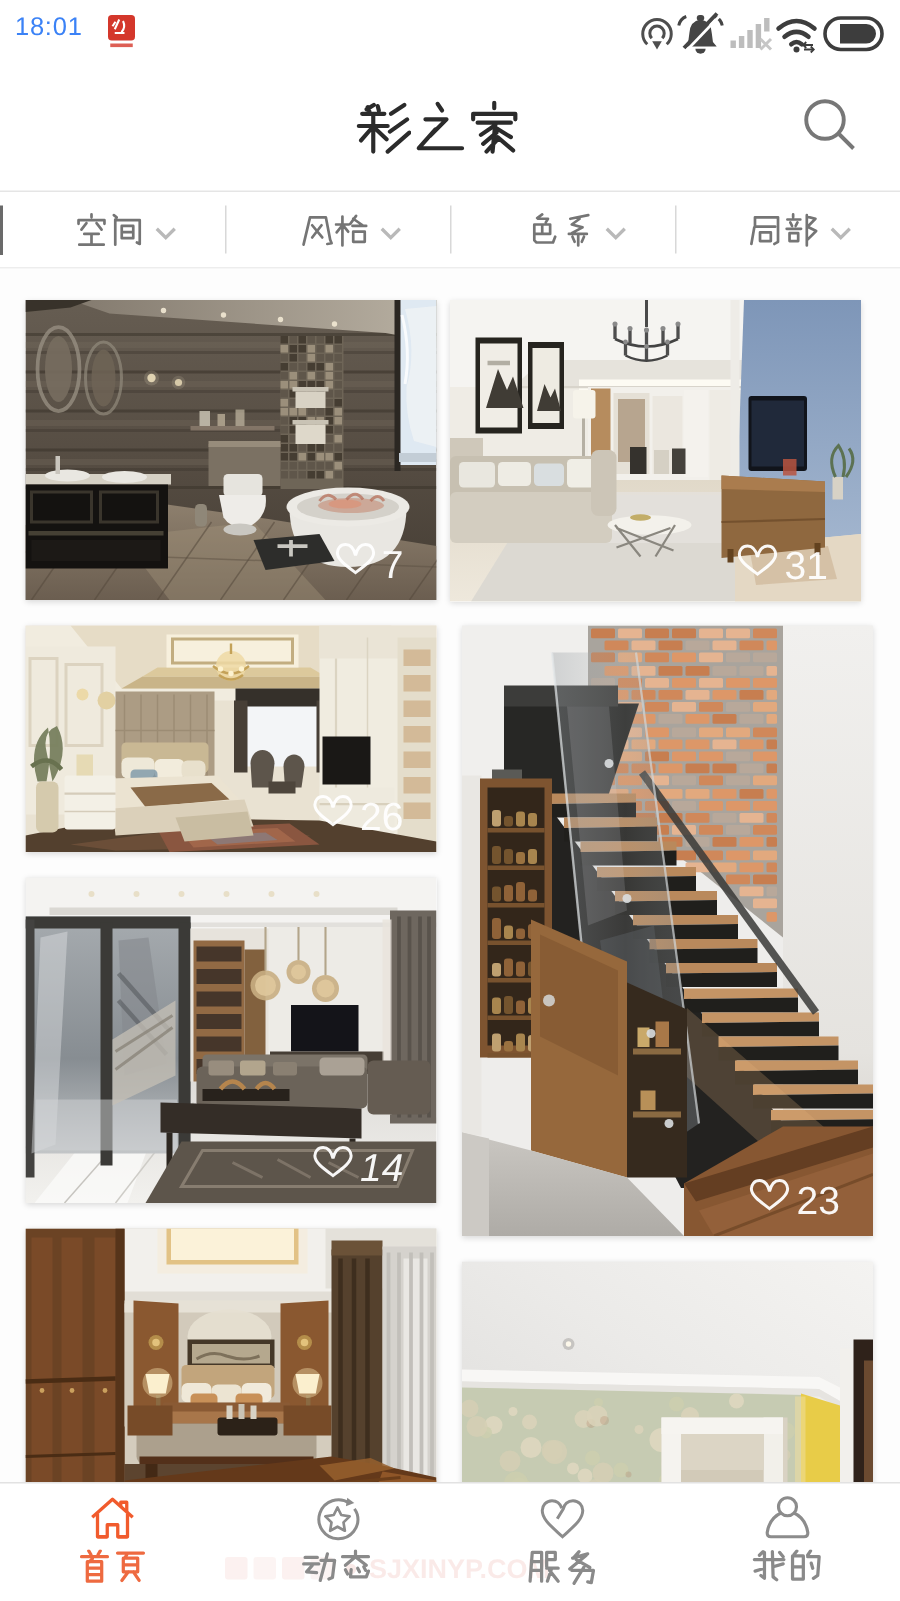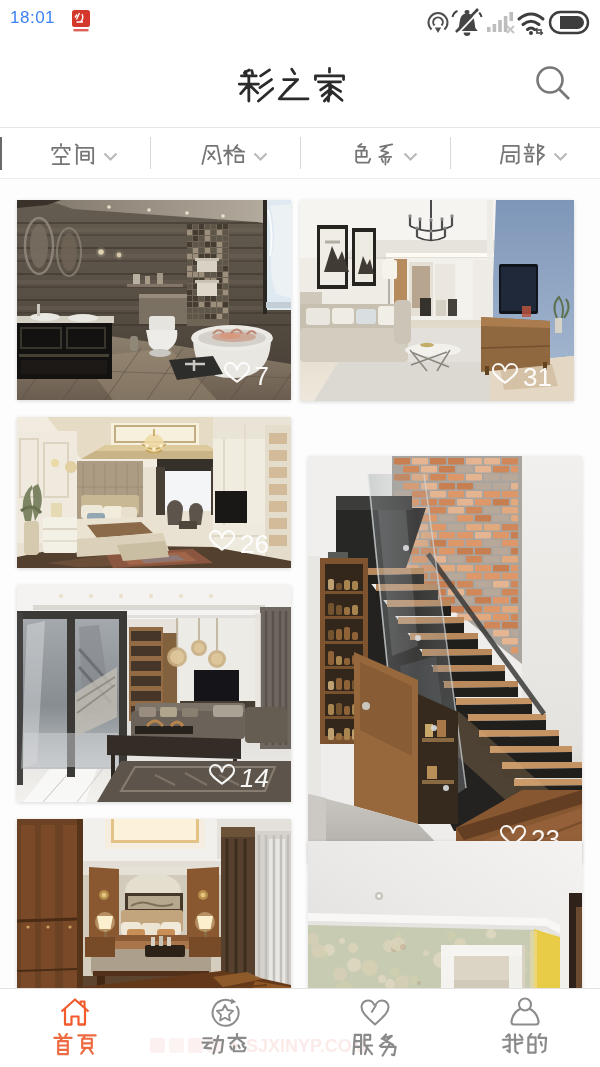--- a/index.html
+++ b/index.html
@@ -452,21 +452,21 @@
         <path d="M4 94 q11 -9 20 2" stroke="#68714f" stroke-width="3" fill="none"></path>
         <rect x="7" y="104" width="15" height="34" rx="4" fill="#d5caad"></rect>
         <rect x="26" y="100" width="34" height="36" rx="2" fill="#f3f0e6"></rect>
         <line x1="26" y1="112" x2="60" y2="112" stroke="#d5ccba" stroke-width="1.5"></line>
         <line x1="26" y1="124" x2="60" y2="124" stroke="#d5ccba" stroke-width="1"></line>
         <rect x="34" y="86" width="11" height="14" fill="#e6daB4"></rect>
         <path transform="translate(205,119) scale(0.550)" d="M0 4 C-1 0,-4 -9,-12 -9 C-19 -9,-22 -3.4,-22 1 C-22 9,-12 16,0 25 C12 16,22 9,22 1 C22 -3.4,19 -9,12 -9 C4 -9,1 0,0 4 Z" fill="none" stroke="#fff" stroke-width="3.64" opacity="0.95"></path>
         <text x="252" y="136" text-anchor="end" font-family="Liberation Sans,sans-serif" font-size="26" fill="#fff" opacity="0.95">26</text>
       </svg>
     </div>
-    <div class="photo" style="left:308px;top:417px;margin-top:39px;">
+    <div class="photo" style="left:308px;top:417px;">
       <svg width="274" height="407" viewBox="0 0 274 407" style="display:block;">
         <defs>
           <linearGradient id="p4wallr" x1="0" y1="0" x2="0" y2="1">
             <stop offset="0" stop-color="#f1f0ee"></stop>
             <stop offset="0.7" stop-color="#e5e3df"></stop>
             <stop offset="1" stop-color="#cac7c1"></stop>
           </linearGradient>
           <linearGradient id="p4glass" x1="0" y1="0" x2="1" y2="0">
             <stop offset="0" stop-color="#9aa0a5" stop-opacity="0.38"></stop>
             <stop offset="0.5" stop-color="#b2b7ba" stop-opacity="0.16"></stop>

